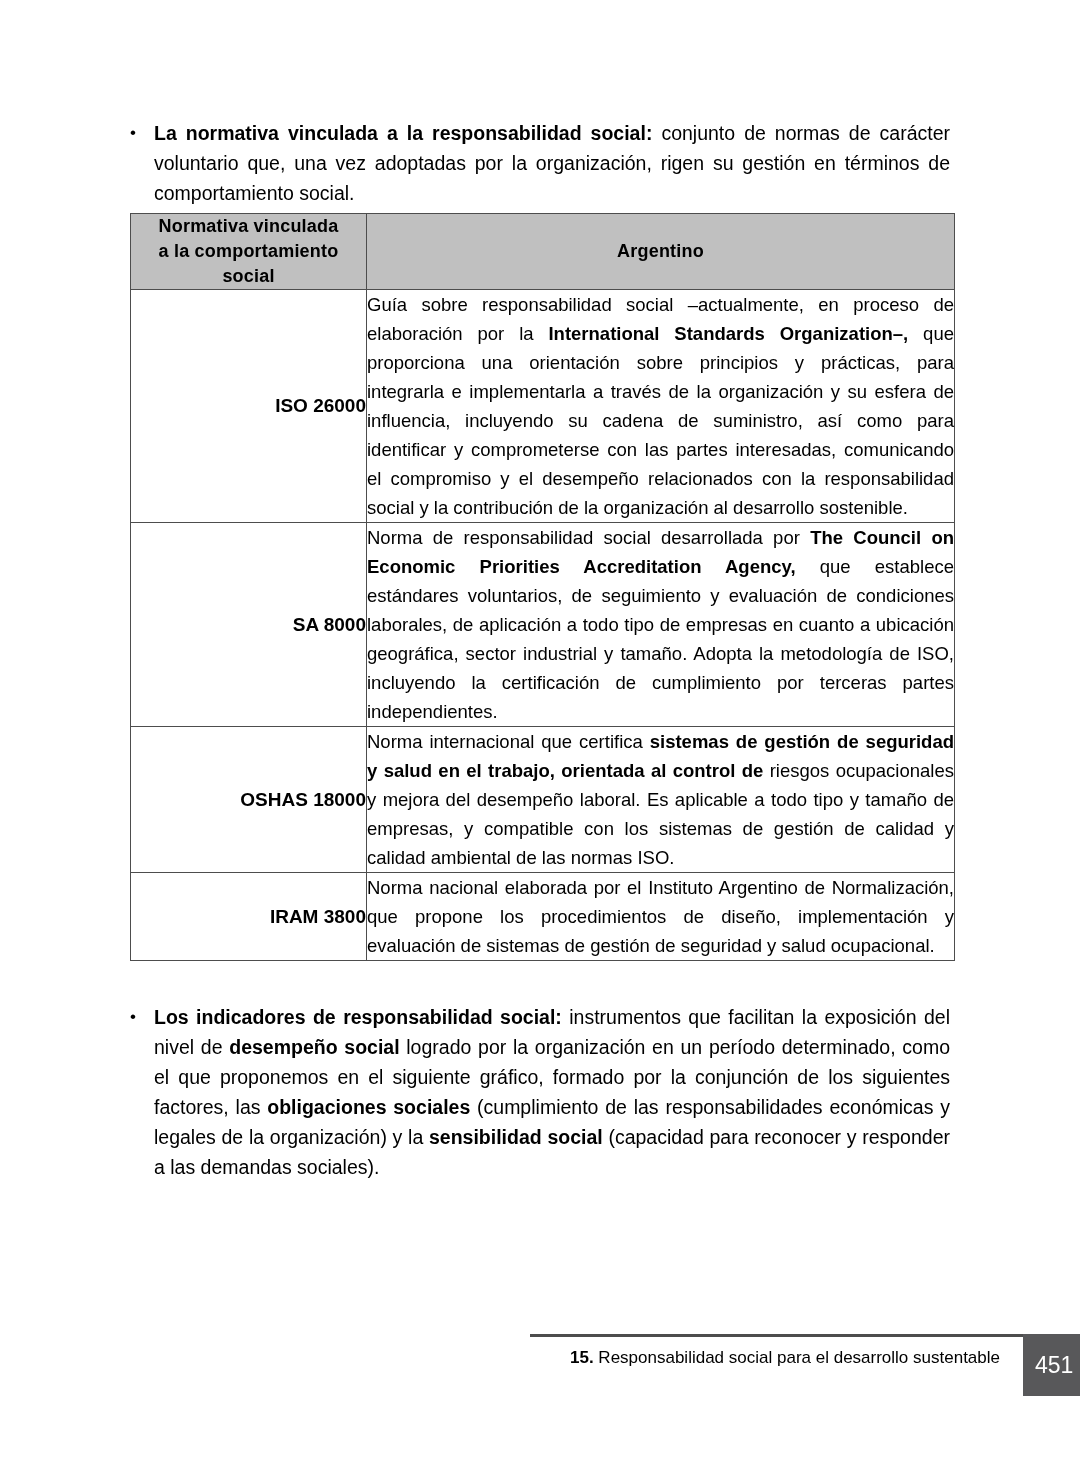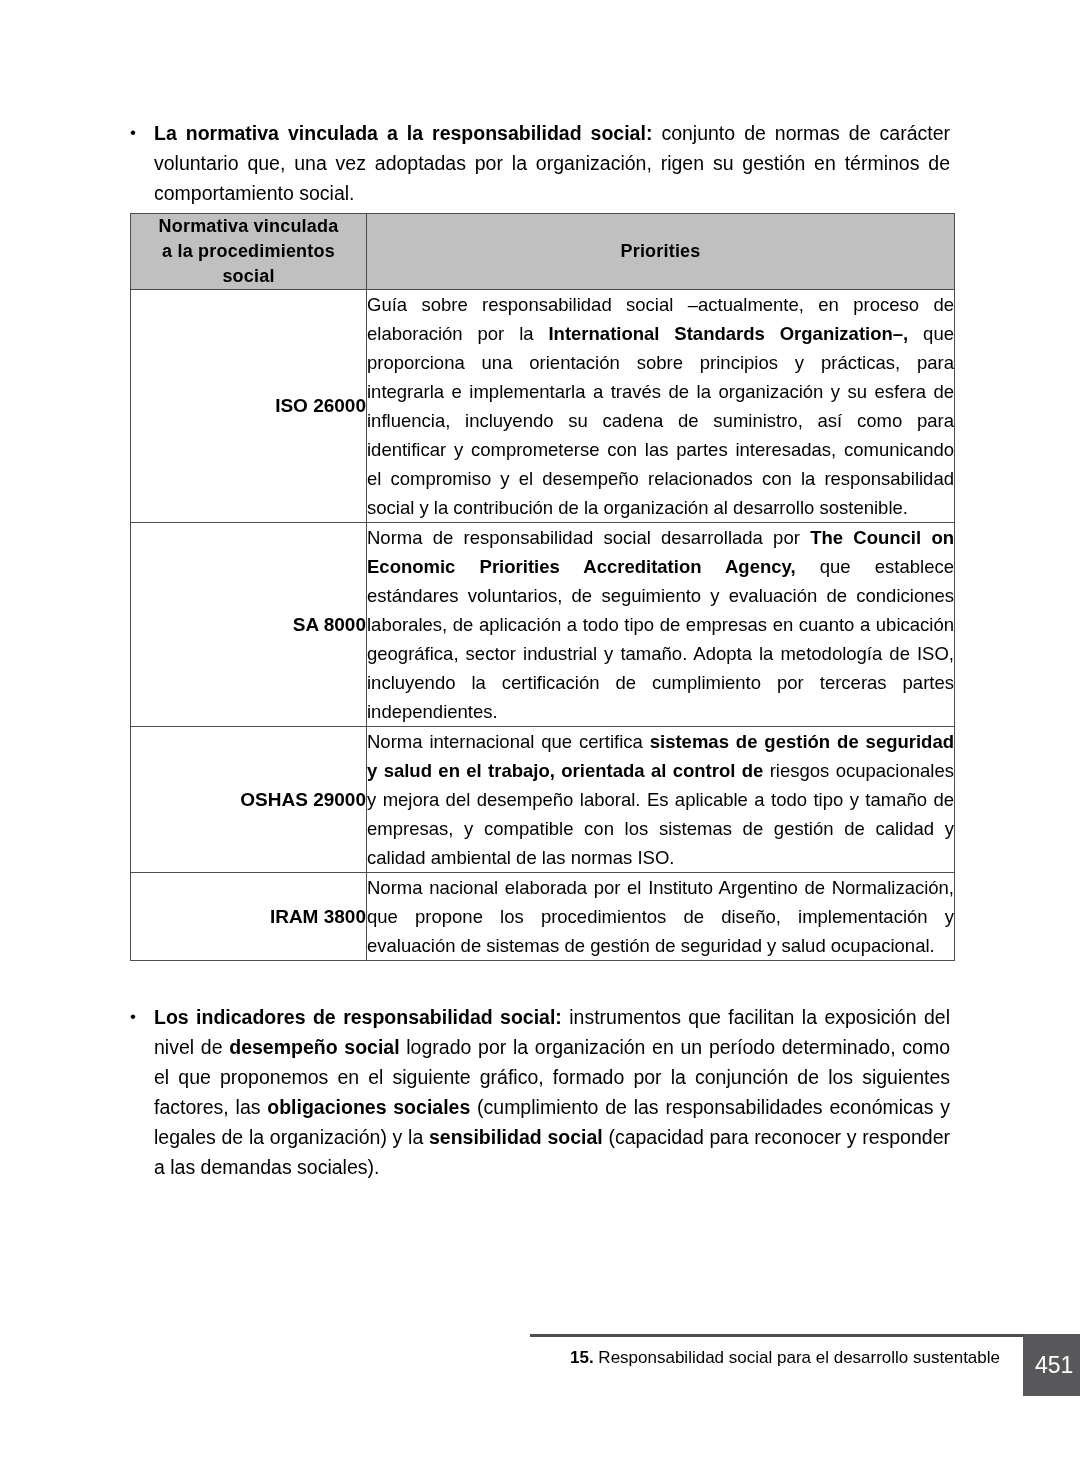--- a/index.html
+++ b/index.html
@@ -166,40 +166,40 @@
     <table class="norms">
       <colgroup>
           <col class="c1">
           <col class="c2">
         </colgroup>
       <thead>
         <tr>
           <th class="head">
             <div class="smallcaps-1">
               <span class="sc-line">Normativa vinculada</span>
-              <span class="sc-line">a la procedimientos</span>
+              <span class="sc-line">a la comportamiento</span>
               <span class="sc-line">social</span>
             </div>
           </th>
           <th class="head">
-            <div class="smallcaps-1"><span>Priorities</span></div>
+            <div class="smallcaps-1"><span>Argentino</span></div>
           </th>
         </tr>
       </thead>
       <tbody>
         <tr>
           <td class="name">ISO 26000</td>
           <td class="content">Guía sobre responsabilidad social –actualmente, en proceso de elaboración por la <b>International Standards Organization–,</b> que proporciona una orientación sobre principios y prácticas, para integrarla e implementarla a través de la organización y su esfera de influencia, incluyendo su cadena de suministro, así como para identificar y comprometerse con las partes interesadas, comunicando el compromiso y el desempeño relacionados con la responsabilidad social y la contribución de la organización al desarrollo sostenible.</td>
         </tr>
         <tr>
           <td class="name">SA 8000</td>
           <td class="content">Norma de responsabilidad social desarrollada por <b>The Council on Economic Priorities Accreditation Agency,</b> que establece estándares voluntarios, de seguimiento y evaluación de condiciones laborales, de aplicación a todo tipo de empresas en cuanto a ubicación geográfica, sector industrial y tamaño. Adopta la metodología de ISO, incluyendo la certificación de cumplimiento por terceras partes independientes.</td>
         </tr>
         <tr>
-          <td class="name">OSHAS 29000</td>
+          <td class="name">OSHAS 18000</td>
           <td class="content">Norma internacional que certifica <b>sistemas de gestión de seguridad y salud en el trabajo, orientada al control de</b> riesgos ocupacionales y mejora del desempeño laboral. Es aplicable a todo tipo y tamaño de empresas, y compatible con los sistemas de gestión de calidad y calidad ambiental de las normas ISO.</td>
         </tr>
         <tr>
           <td class="name">IRAM 3800</td>
           <td class="content">Norma nacional elaborada por el Instituto Argentino de Normalización, que propone los procedimientos de diseño, implementación y evaluación de sistemas de gestión de seguridad y salud ocupacional.</td>
         </tr>
       </tbody>
     </table>
   </div>
 

